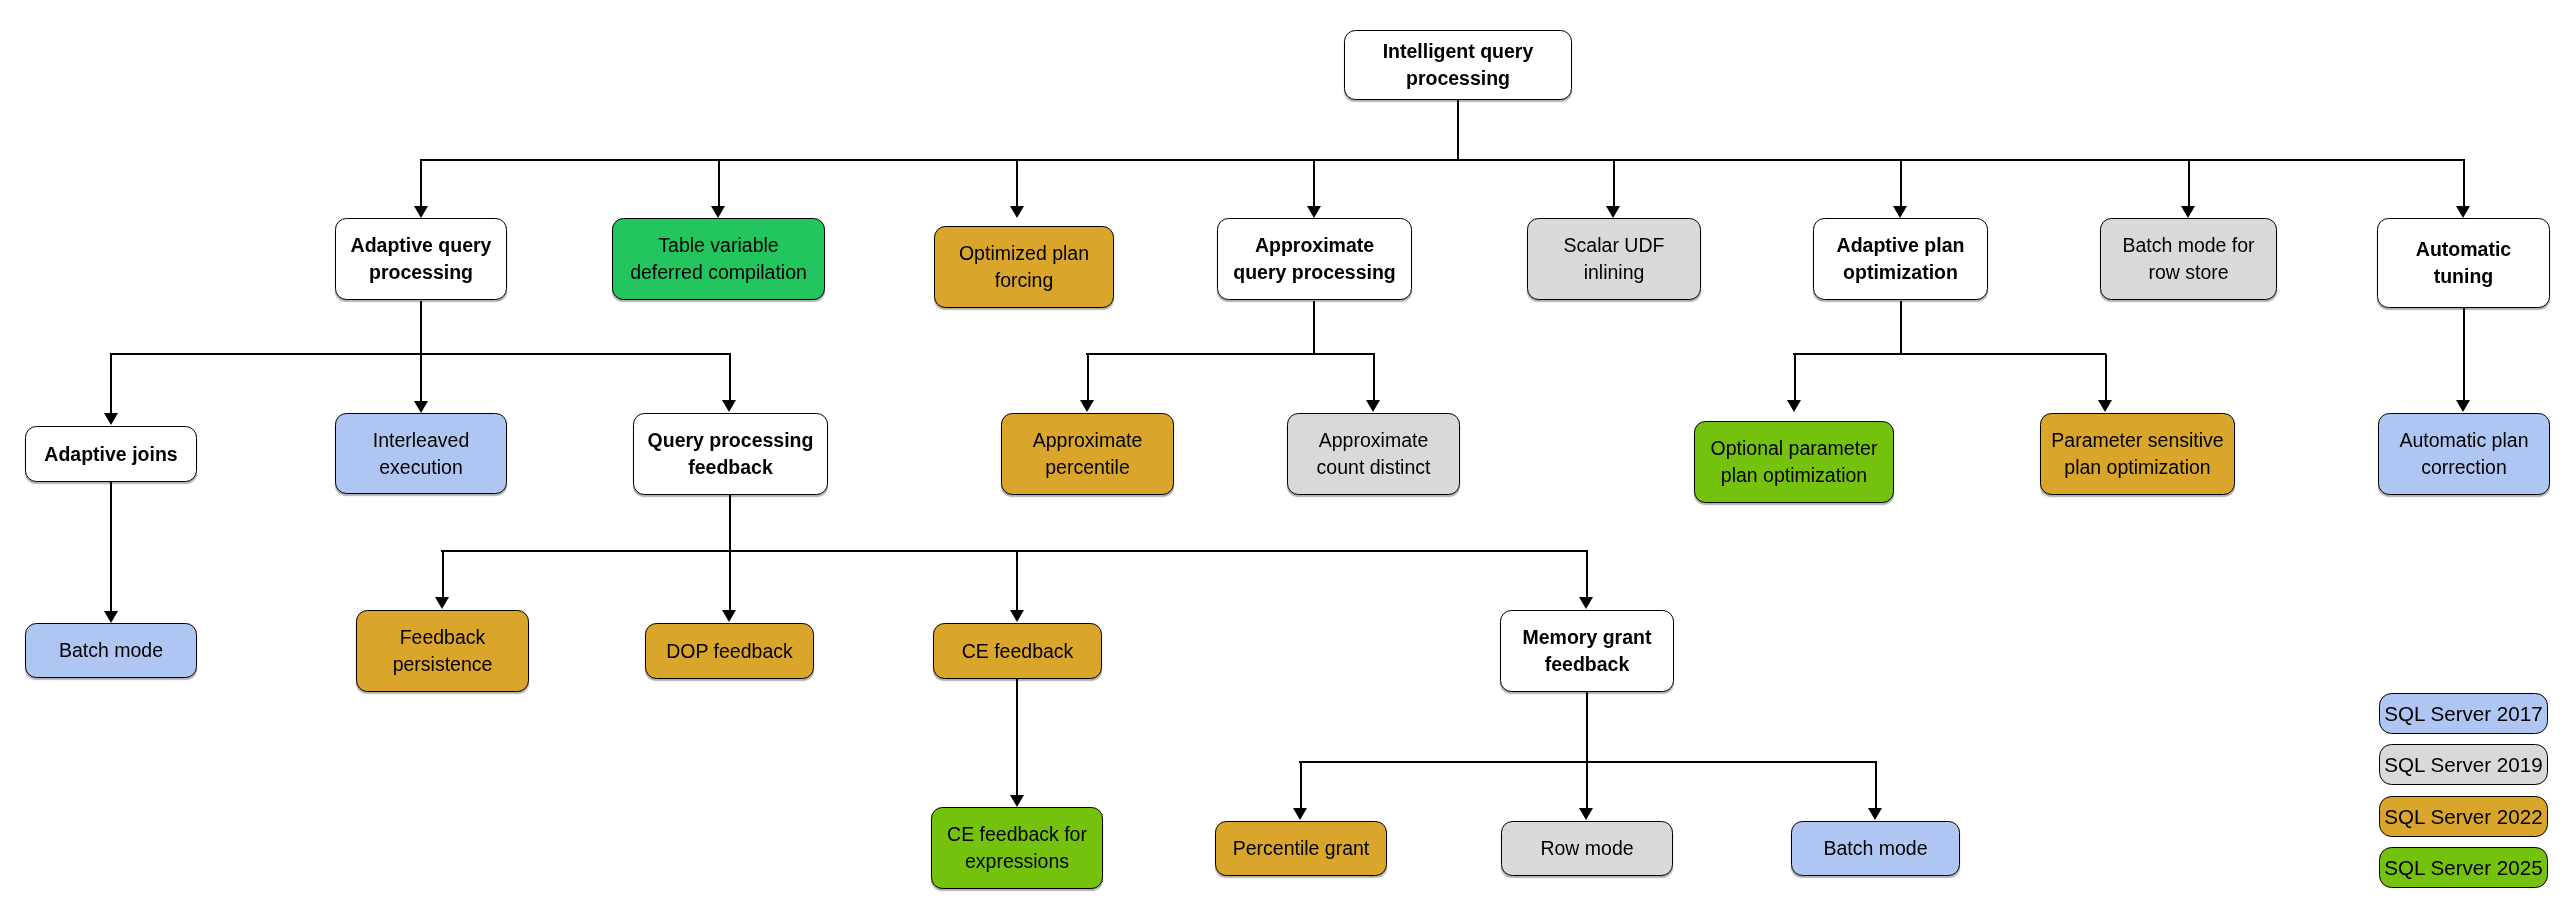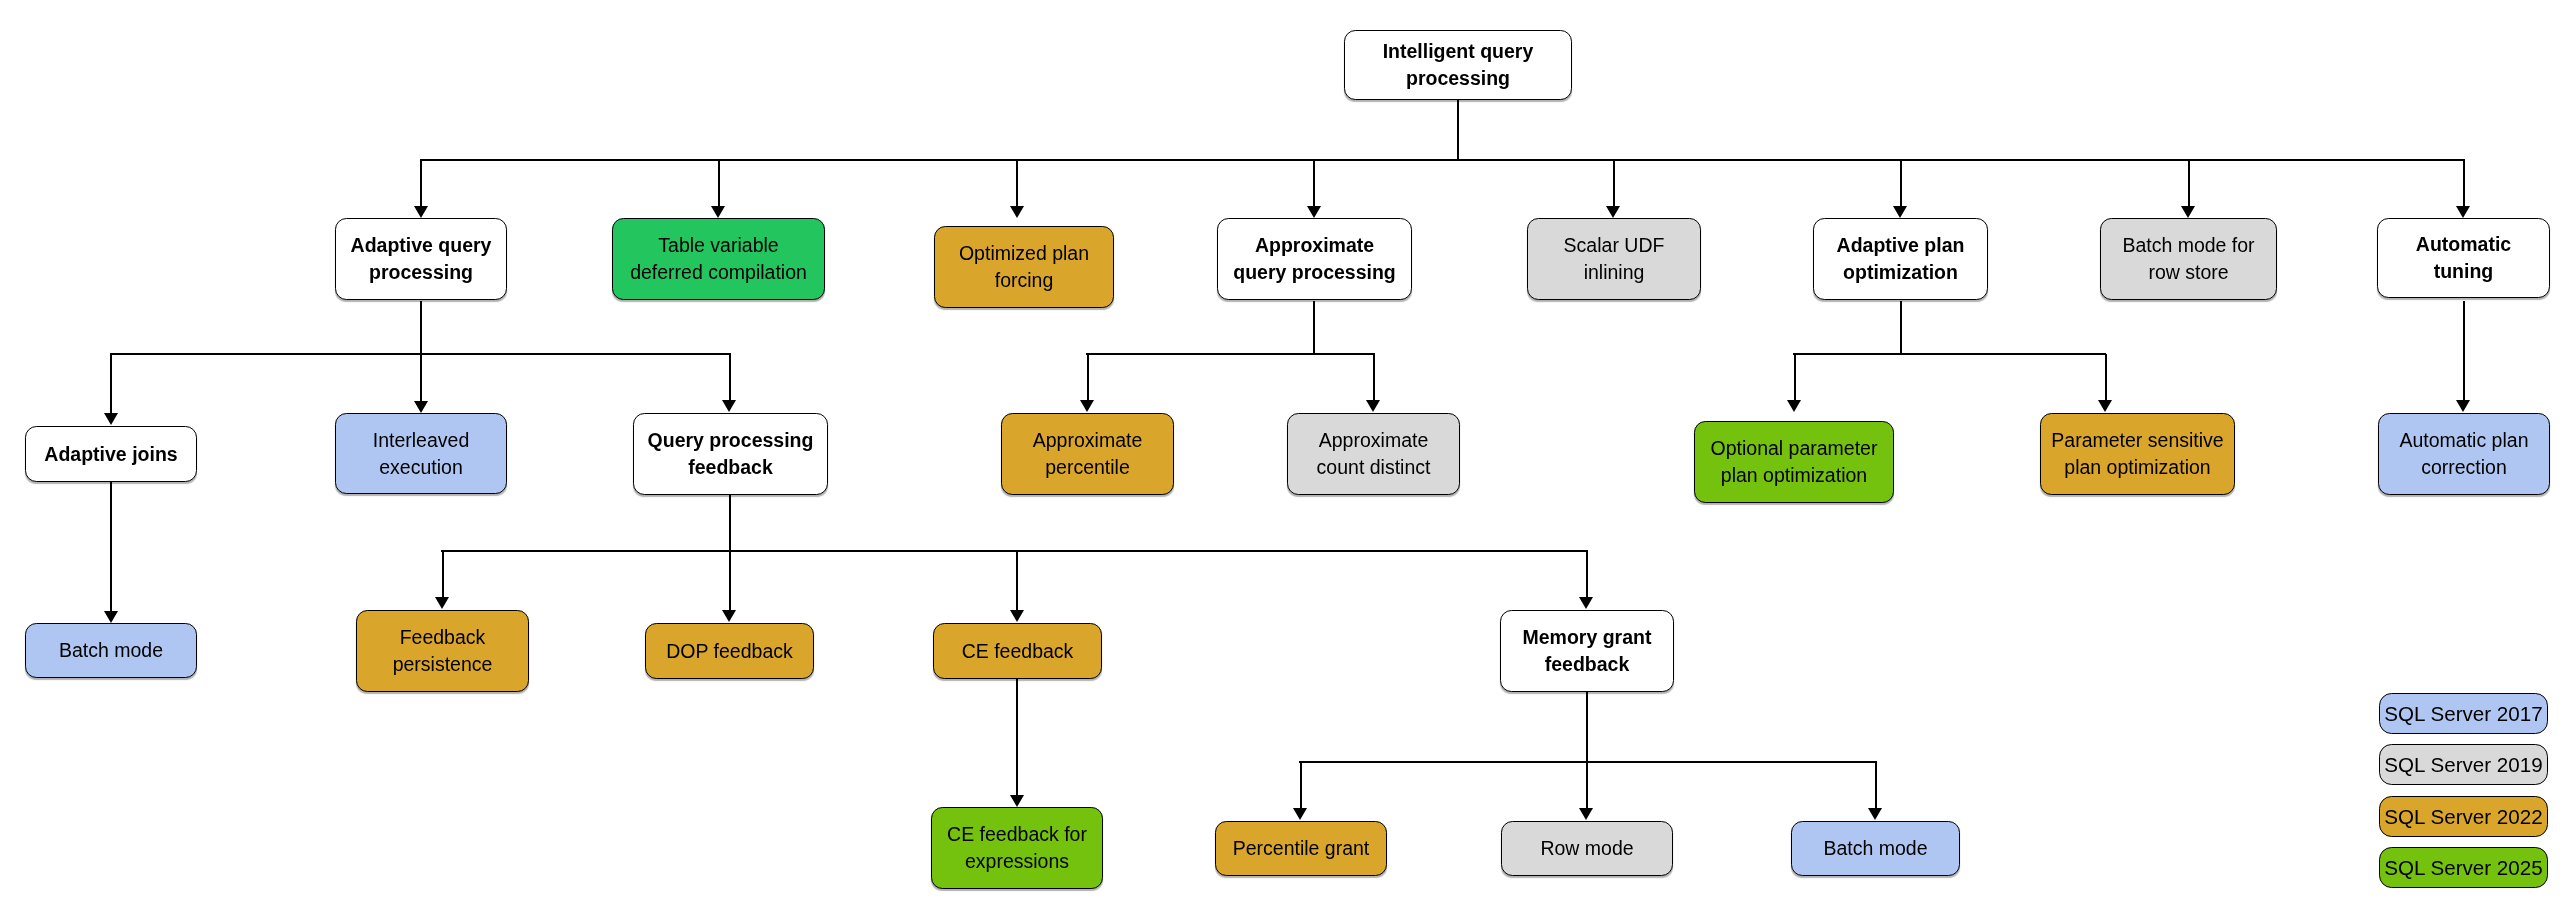--- a/index.html
+++ b/index.html
@@ -96,21 +96,21 @@
         <span>Adaptive plan</span>
         <span>optimization</span>
       </span>
   </div>
     <div class="node" style="left: 2100px; top: 218px; width: 177px; height: 82px; background: rgb(217, 217, 217);">
     <span class="node-label">
         <span>Batch mode for</span>
         <span>row store</span>
       </span>
   </div>
-    <div class="node bold" style="left: 2377px; top: 218px; width: 173px; height: 80px; background: rgb(255, 255, 255);">
+    <div class="node bold" style="left: 2377px; top: 218px; width: 173px; height: 90px; background: rgb(255, 255, 255);">
     <span class="node-label">
         <span>Automatic</span>
         <span>tuning</span>
       </span>
   </div>
     <div class="node bold" style="left: 25px; top: 426px; width: 172px; height: 56px; background: rgb(255, 255, 255);">
     <span class="node-label">
         <span>Adaptive joins</span>
       </span>
   </div>

